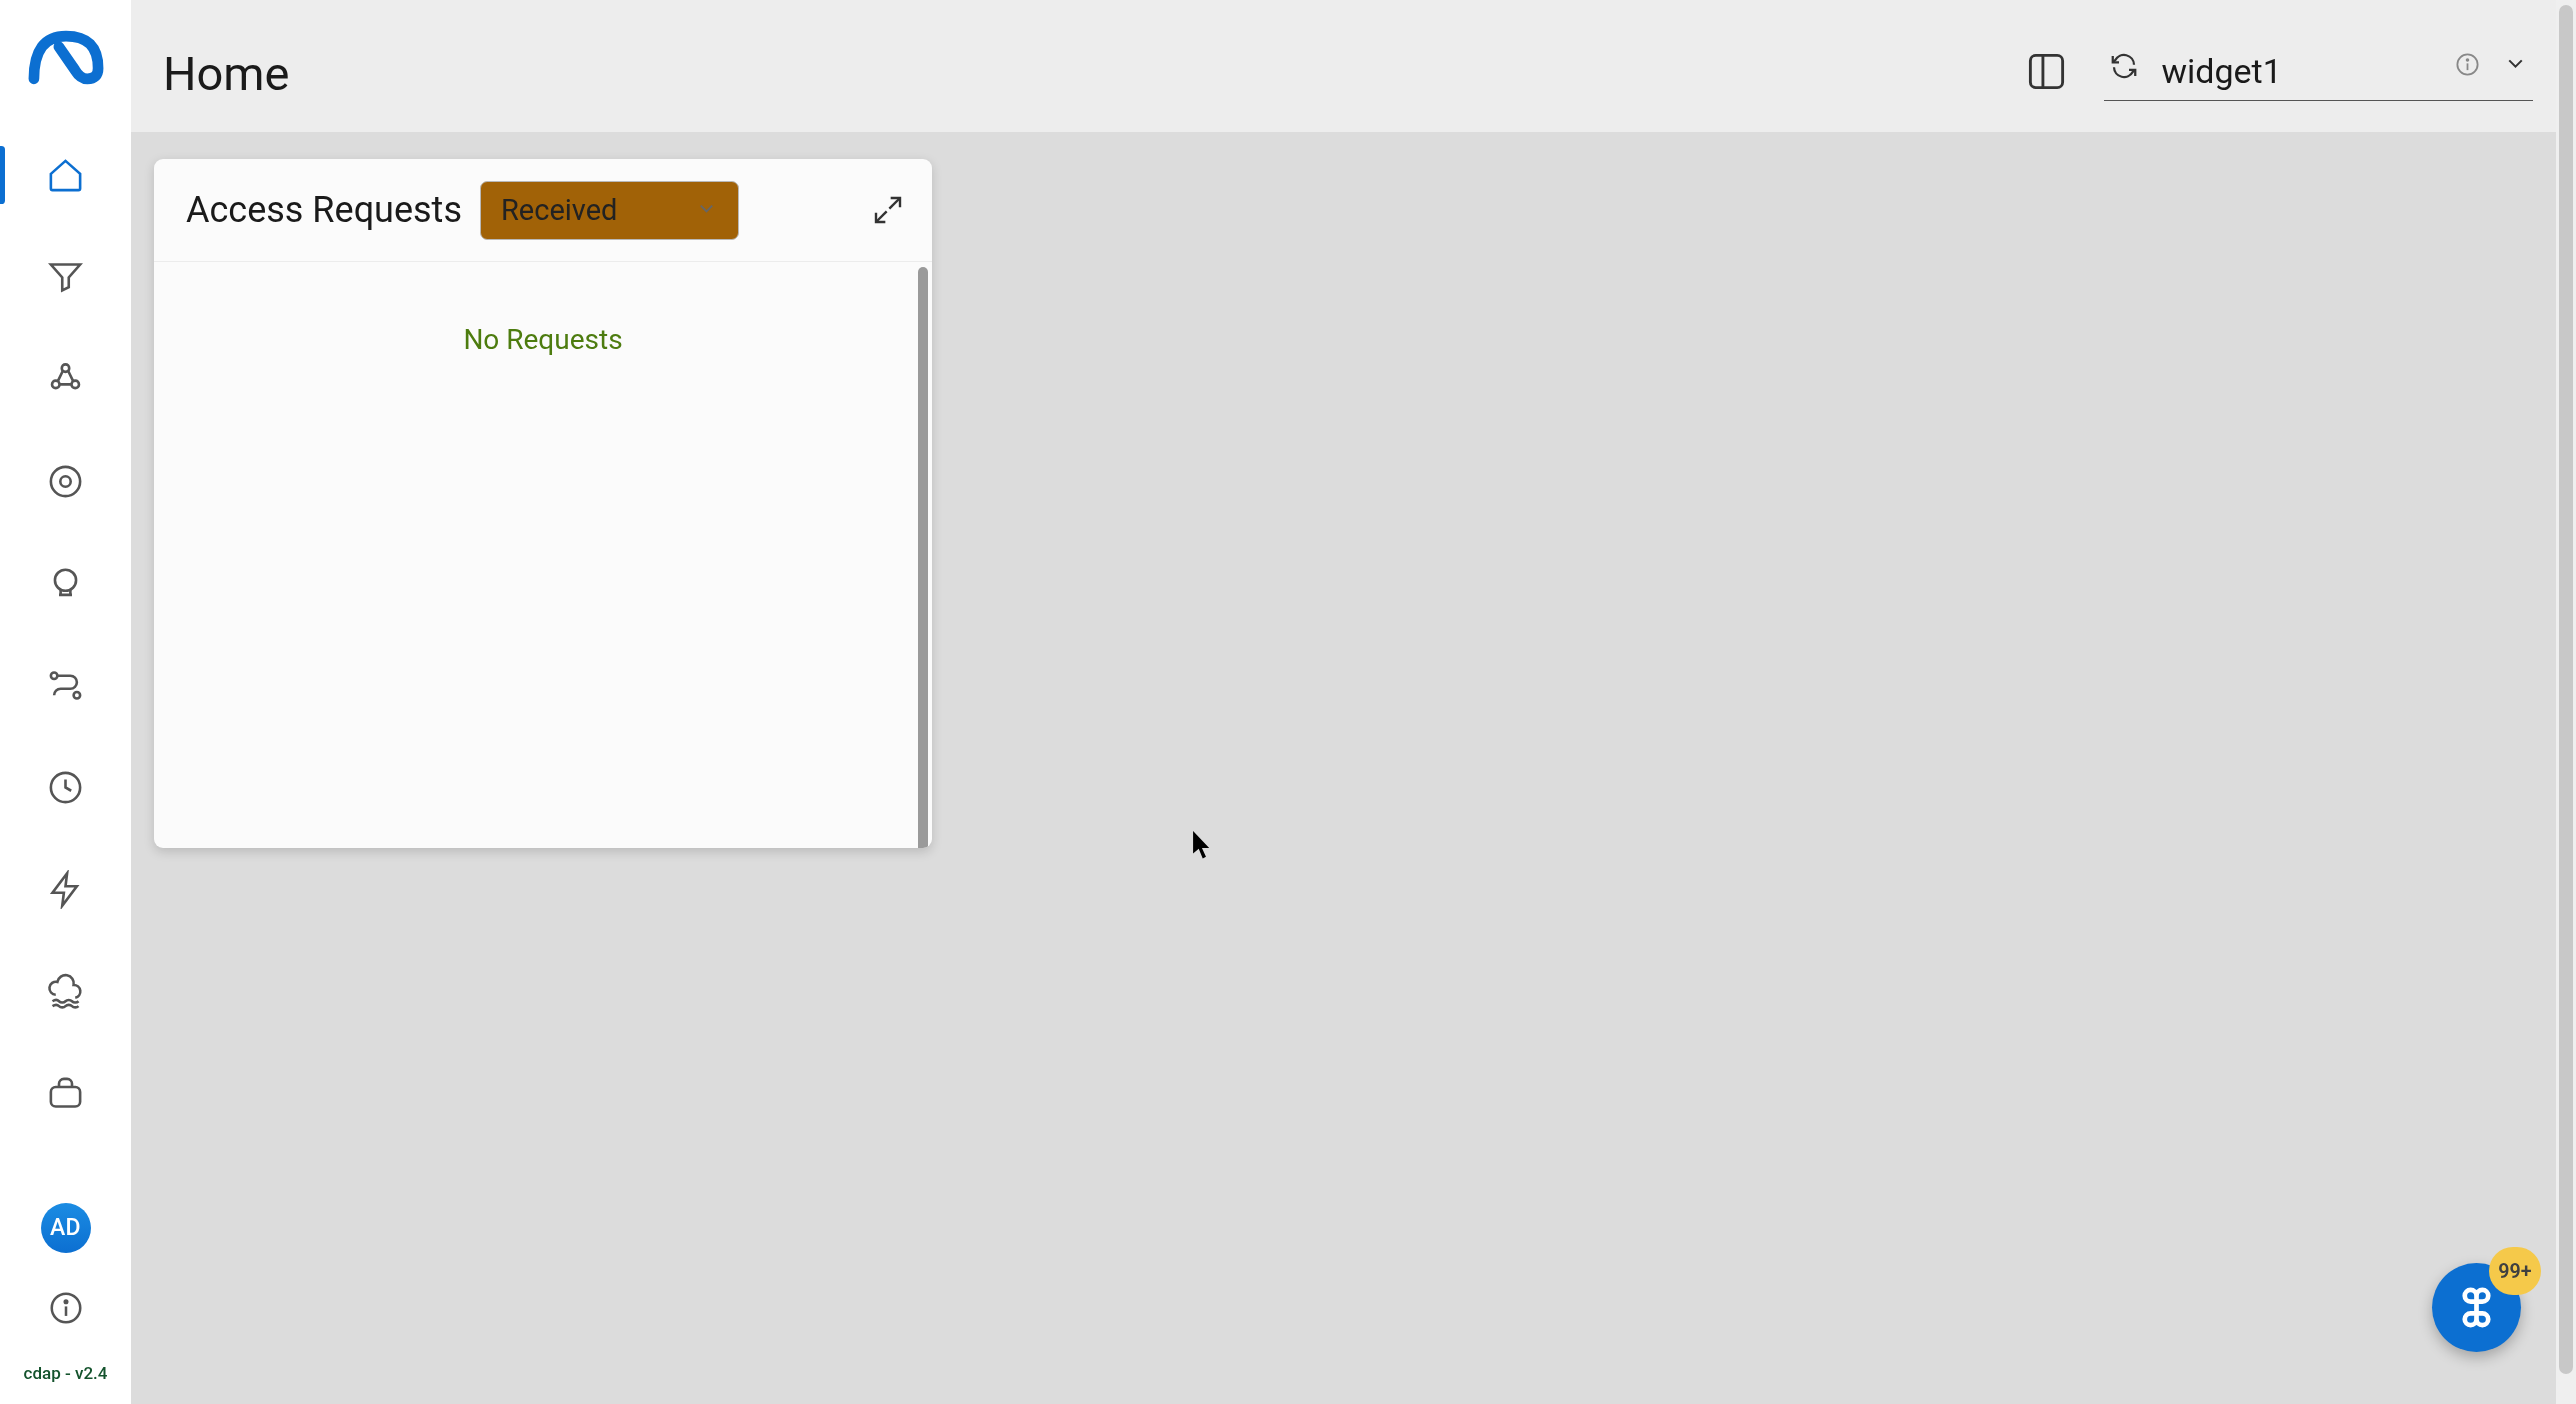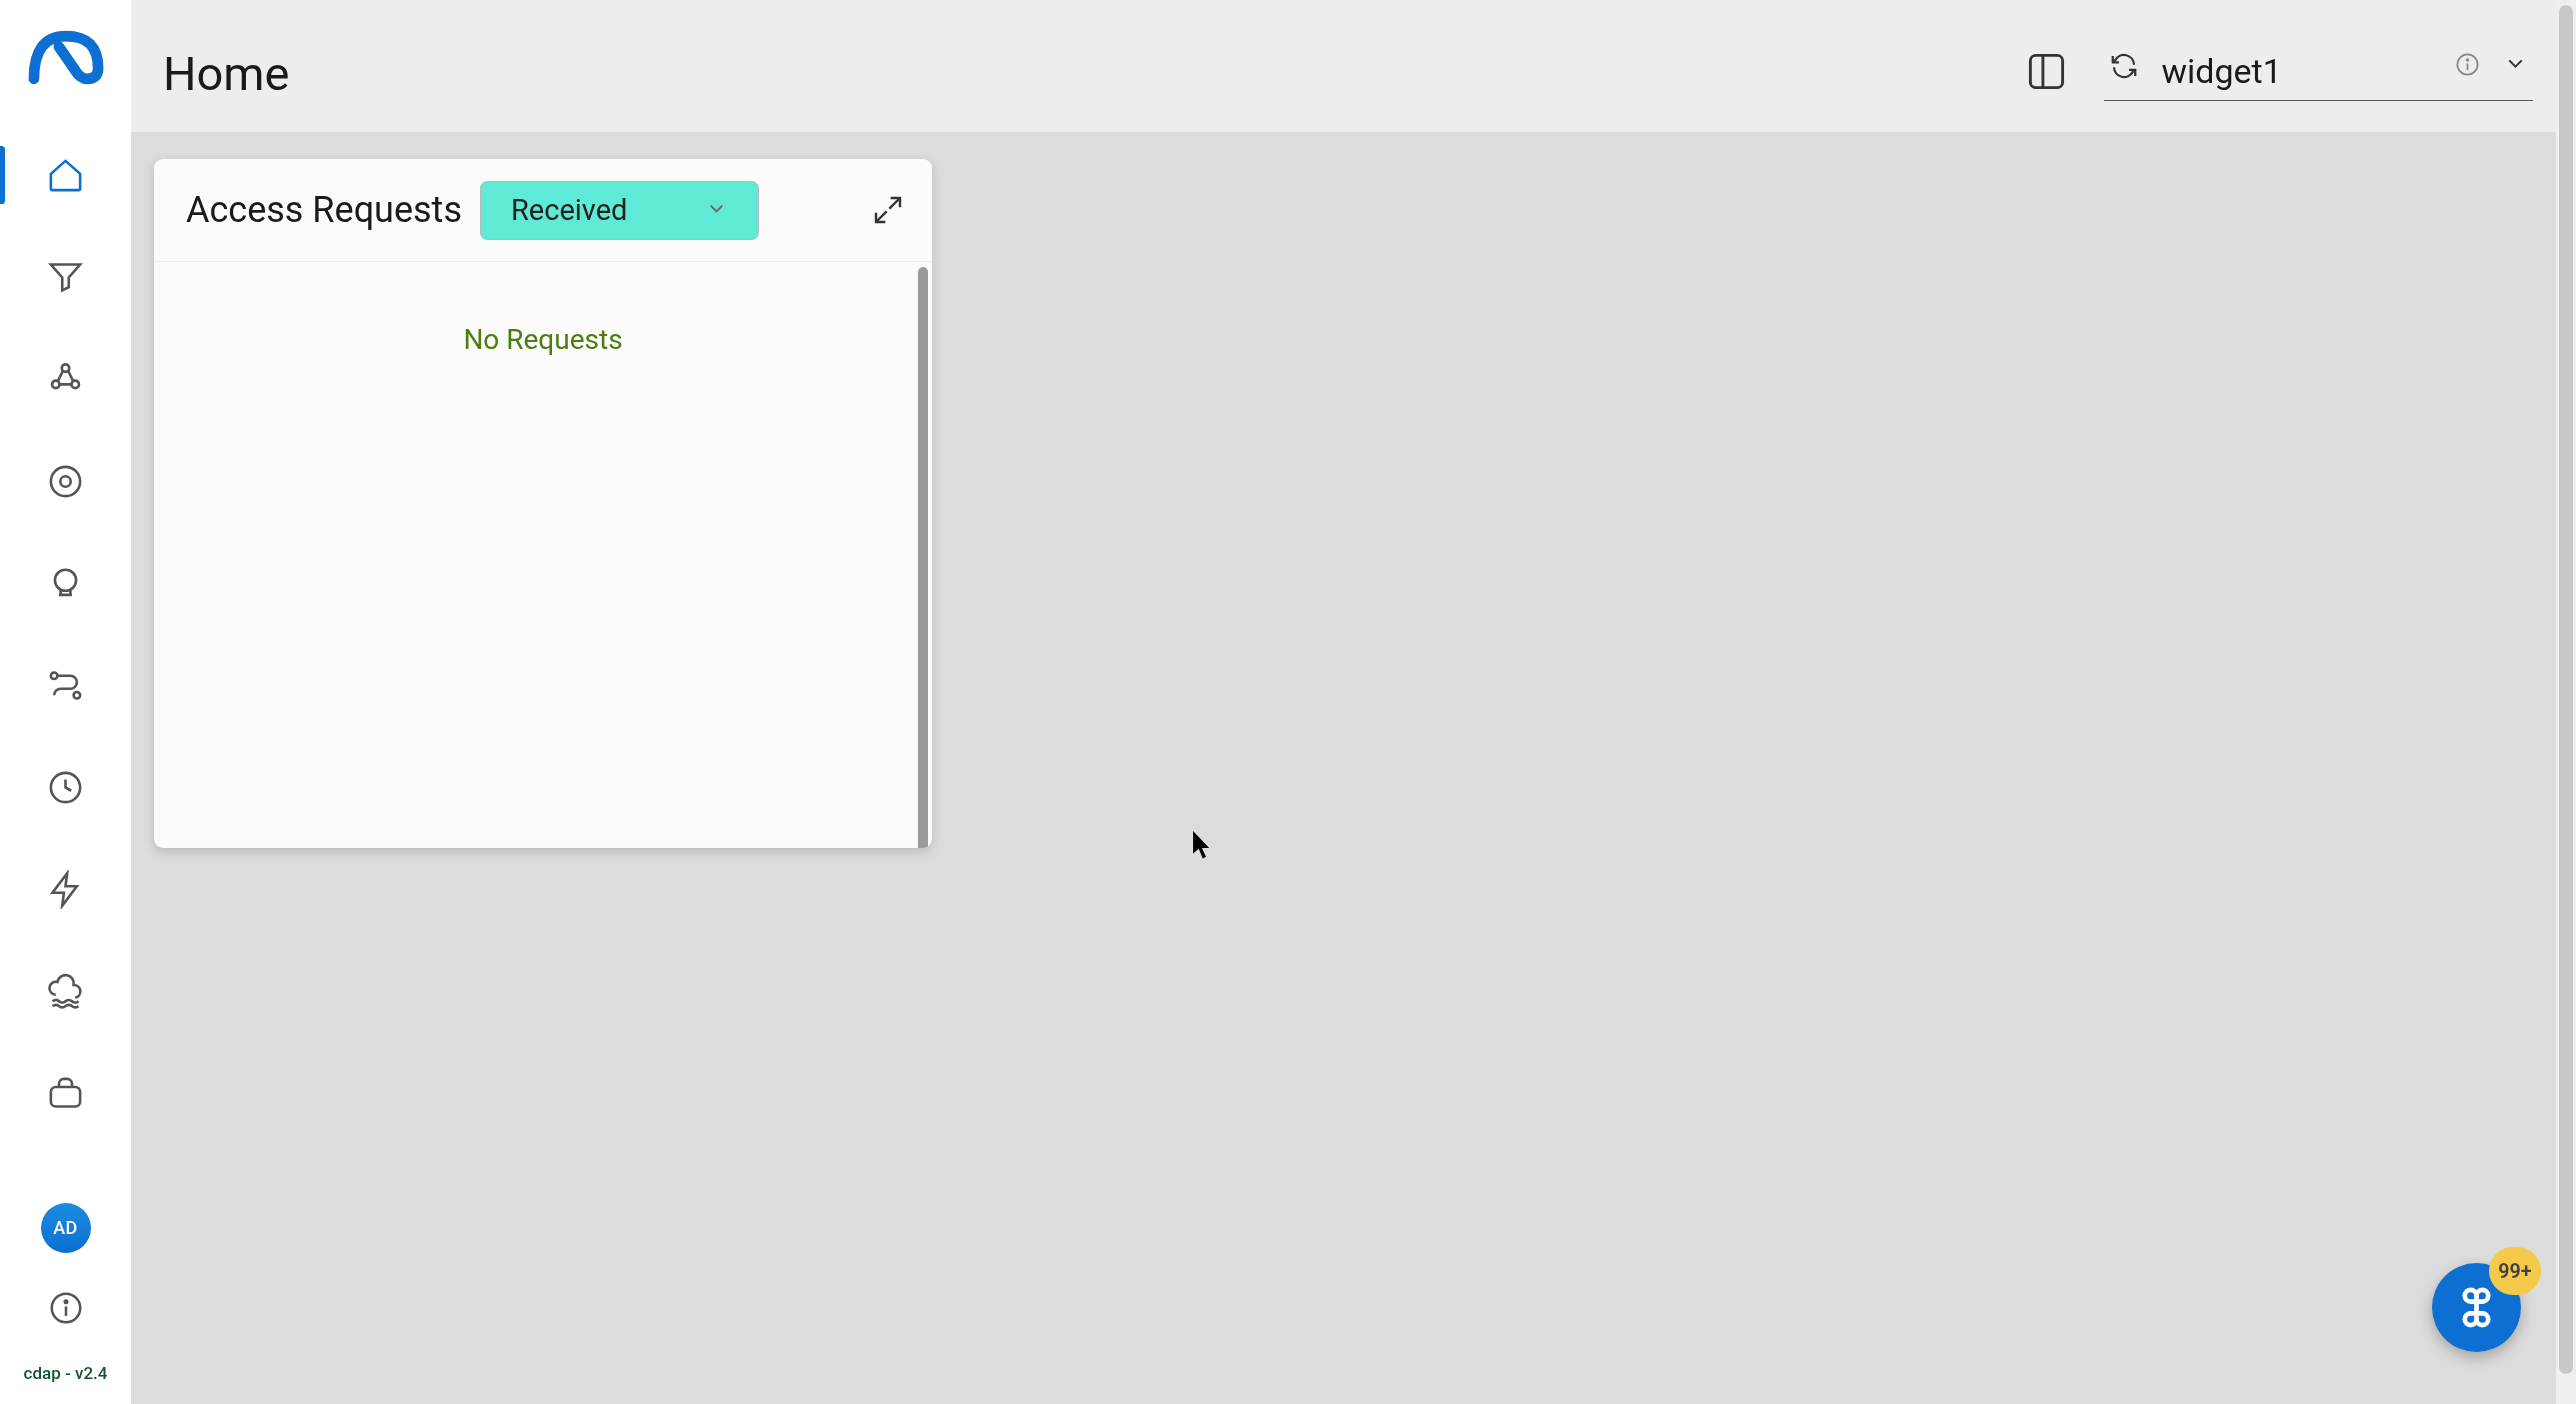--- a/index.html
+++ b/index.html
@@ -71,21 +71,21 @@
     width:100%;
   }
   .avatar-badge {
     width: 50px; height:50px;
     border-radius:50%;
     background: linear-gradient(#1b8ce3,#0c6fd1);
     color:#fff;
     display:flex;
     align-items:center;
     justify-content:center;
-    font-size:18px;
+    font-size:23px;
     font-weight:500;
     letter-spacing:0.4px;
   }
   .version-text {
     font-size:17px;
     color:#14532d;
     font-weight:500;
   }
   
   .main {
@@ -156,24 +156,24 @@
     font-size:36px;
     font-weight:400;
     color:#1a1a1a;
   }
   .dropdown {
     flex:0 0 auto;
     height:59px;
     min-width:224px;
     border:1.8px solid #b9b9b9;
     border-radius:7.2px;
-    background:#5eead4;
-    display:flex;
-    align-items:center;
-    padding: 0 30px;
+    background:#a16207;
+    display:flex;
+    align-items:center;
+    padding: 0 20px;
     cursor:pointer;
     gap:78px;
   }
   .dropdown .dv {
     font-size:29px;
     color:#222;
   }
   .expand-btn {
     width:43px;height:43px;
     display:flex;align-items:center;justify-content:center;

